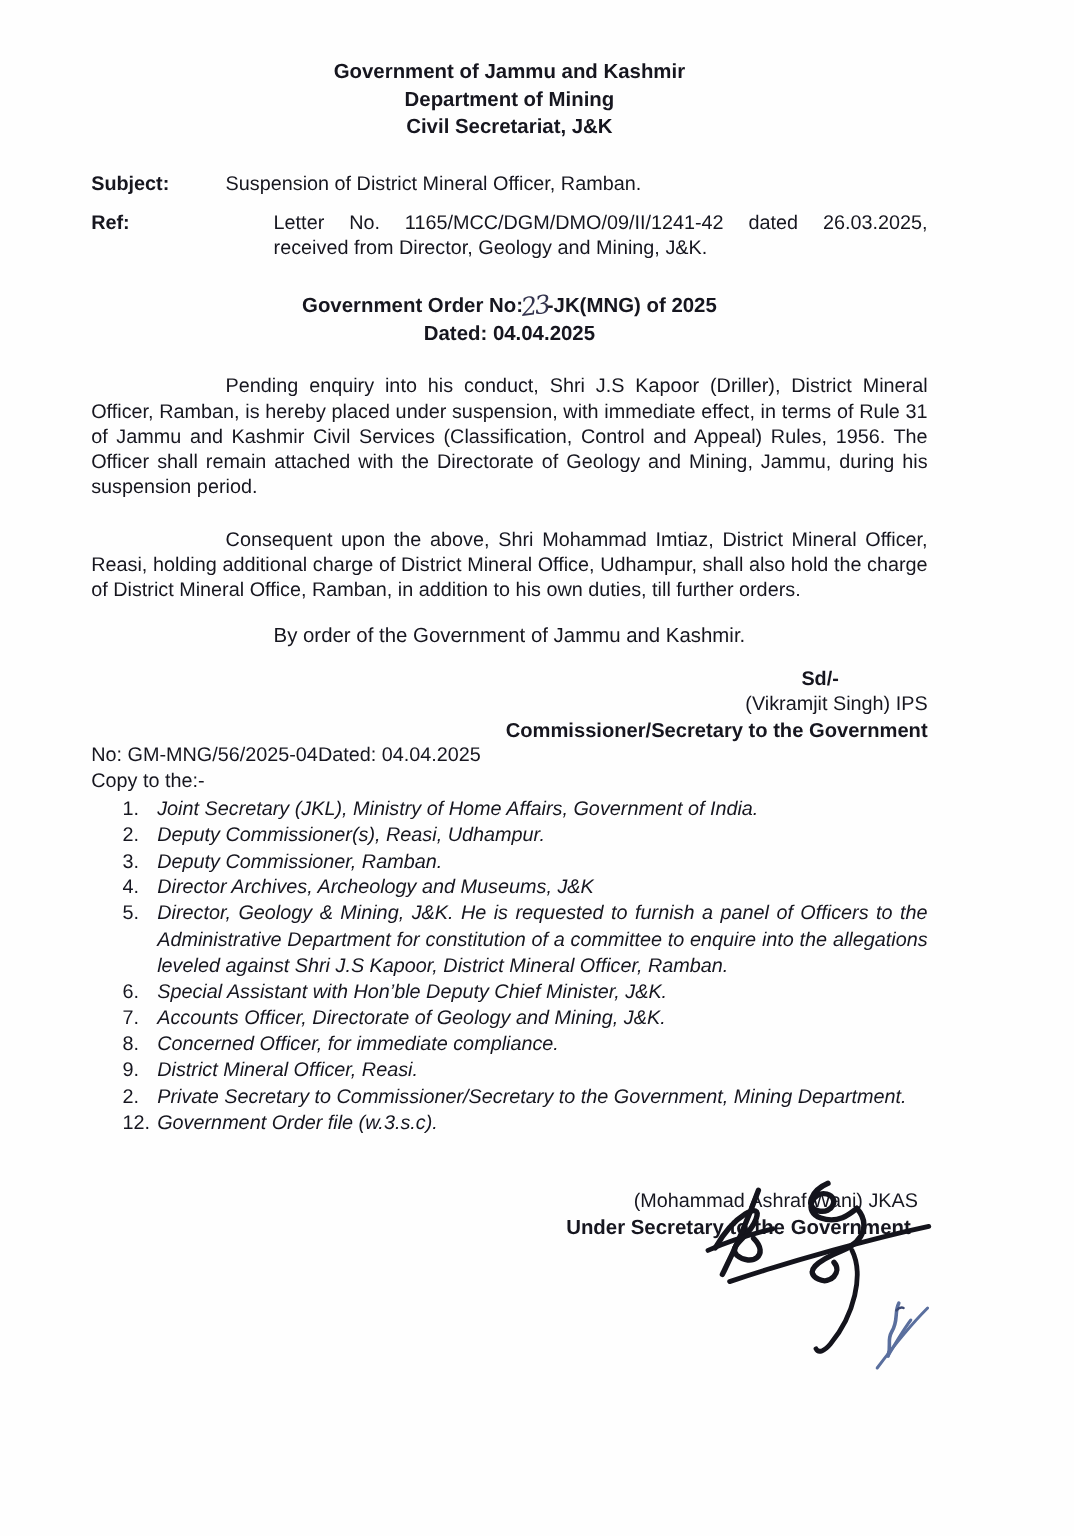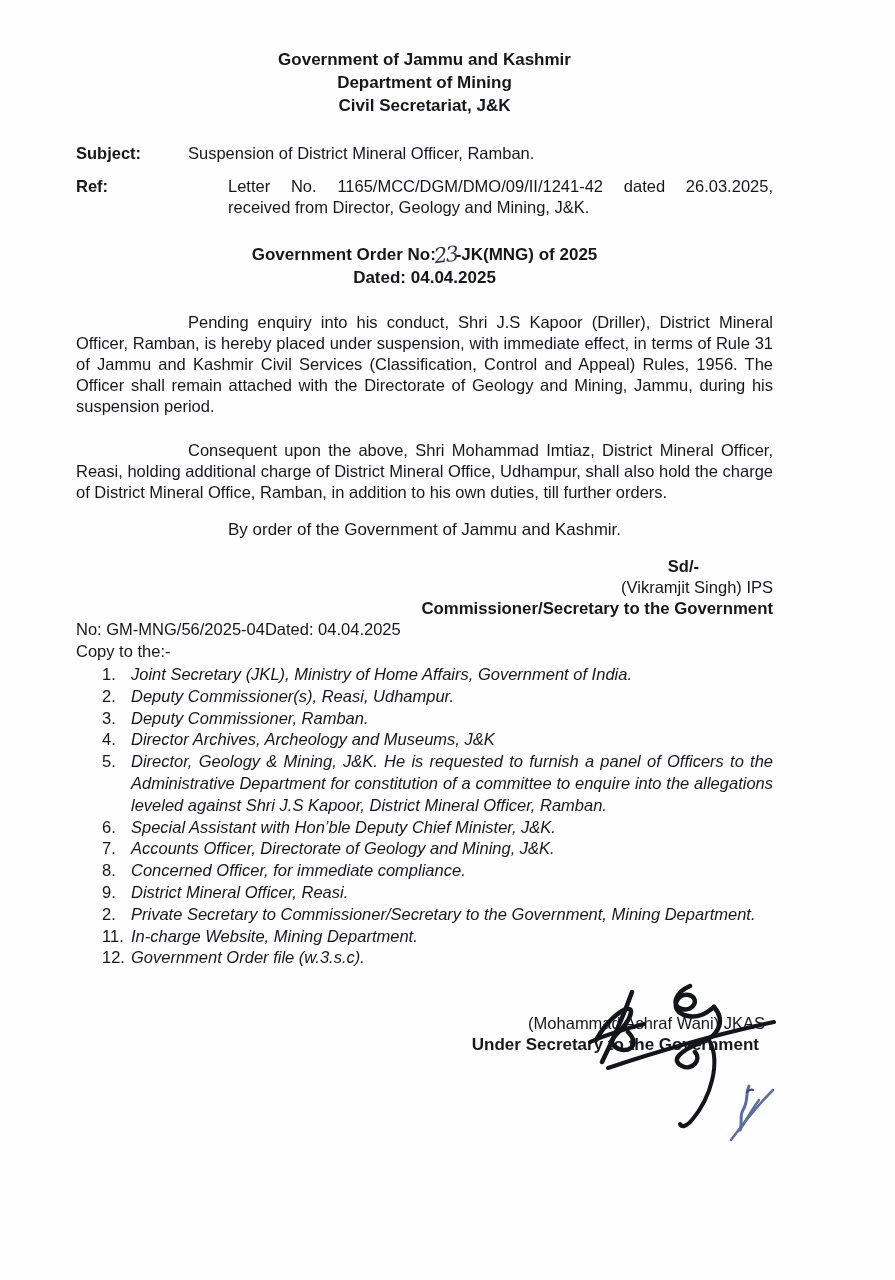--- a/index.html
+++ b/index.html
@@ -125,24 +125,20 @@
       </li>
     <li>
         <span class="num">9.</span>
         <span class="txt">District Mineral Officer, Reasi.</span>
       </li>
     <li>
         <span class="num">2.</span>
         <span class="txt">Private Secretary to Commissioner/Secretary to the Government, Mining Department.</span>
       </li>
     <li>
-        <span class="num">11.</span>
-        <span class="txt">In-charge Website, Mining Department.</span>
-      </li>
-    <li>
         <span class="num">12.</span>
         <span class="txt">Government Order file (w.3.s.c).</span>
       </li>
   </ol>
 
   <div class="footer-sign">
     <div>(Mohammad Ashraf Wani) JKAS</div>
     <div class="title">Under Secretary to the Government</div>
   </div>
 

